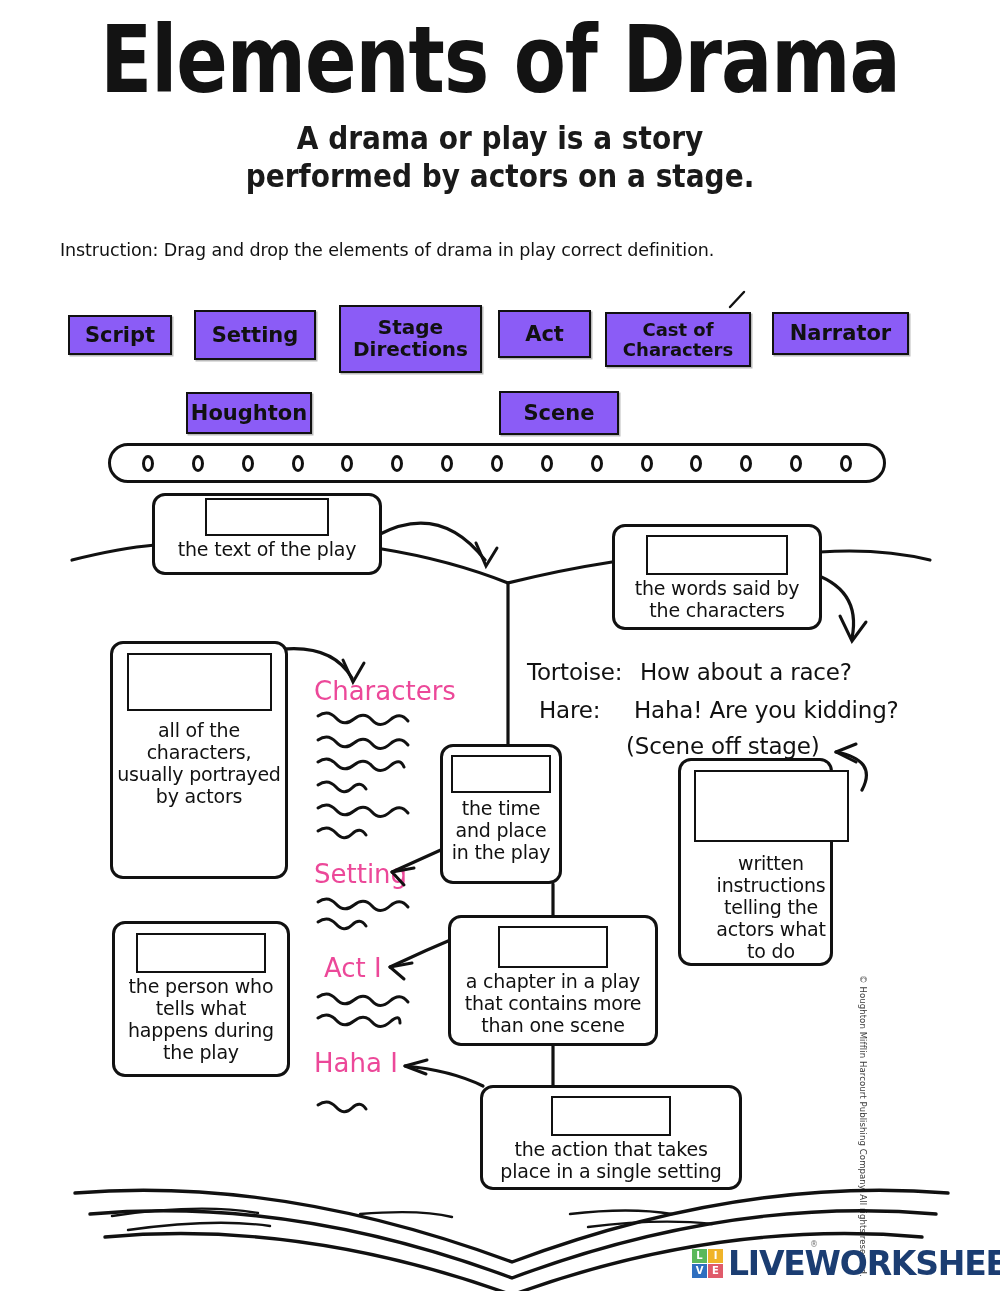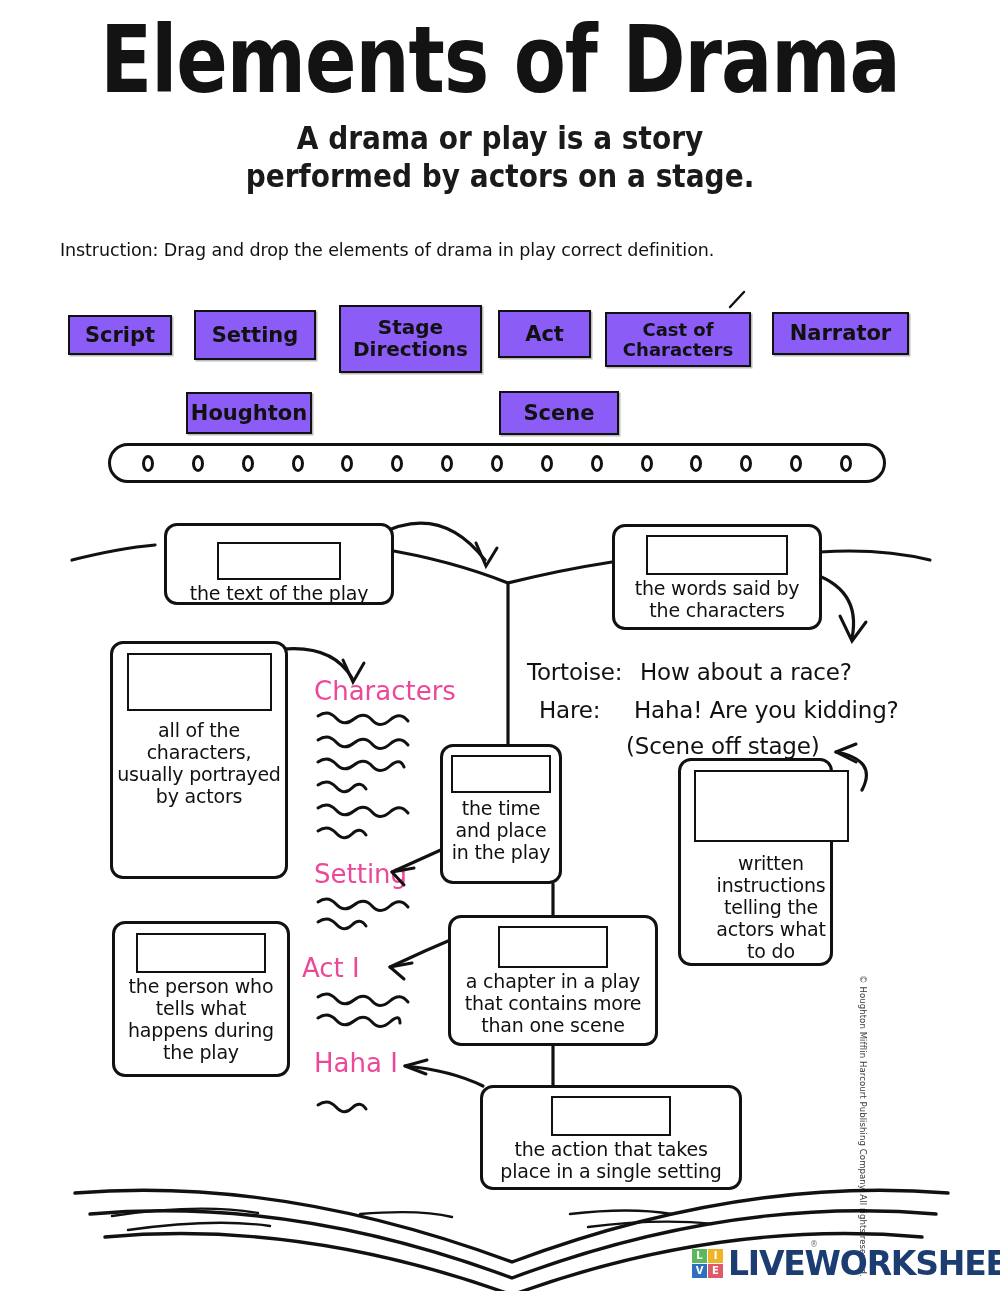--- a/index.html
+++ b/index.html
@@ -323,21 +323,21 @@
     </g>
     <g fill="none" stroke="#111" stroke-width="2.4" stroke-linecap="round">
       <path d="M112 1216 Q200 1203 258 1213"></path>
       <path d="M128 1230 Q215 1218 270 1226"></path>
       <path d="M360 1214 Q420 1209 452 1217"></path>
       <path d="M570 1214 Q630 1207 672 1214"></path>
       <path d="M588 1227 Q660 1218 712 1224"></path>
     </g>
   </svg>
 
-  <div class="card" style="left:152px; top:523px; width:230px; height:82px; padding-top:16px;margin-left:12px;">
+  <div class="card" style="left:152px; top:493px; width:230px; height:82px; padding-top:2px;">
     <div class="dropzone" style="width:124px; height:38px;"></div>
     <div class="deftext">the text of the play</div>
   </div>
 
   <div class="card" style="left:612px; top:524px; width:210px; height:106px; padding-top:8px;">
     <div class="dropzone" style="width:142px; height:40px;"></div>
     <div class="deftext">the words said by the characters</div>
   </div>
 
   <div class="card" style="left:110px; top:641px; width:178px; height:238px; padding-top:9px;">
@@ -367,21 +367,21 @@
 
   <div class="card" style="left:480px; top:1085px; width:262px; height:105px; padding-top:8px;">
     <div class="dropzone" style="width:120px; height:40px;"></div>
     <div class="deftext">the action that takes place in a single setting</div>
   </div>
 
   <div class="hand" style="left:314px; top:676px; font-size:26px;">Characters</div>
 
   <div class="hand" style="left:314px; top:859px; font-size:26px;">Setting</div>
 
-  <div class="hand" style="left:302px; top:953px; font-size:26px;text-align:center;">Act I</div>
+  <div class="hand" style="left:324px; top:953px; font-size:26px;text-align:center;">Act I</div>
 
   <div class="hand" style="left:314px; top:1048px; font-size:26px;">Haha I</div>
 
   <div class="script-line" style="left:527px; top:659px;">Tortoise:</div>
   <div class="script-line" style="left:640px; top:659px;">How about a race?</div>
 
   <div class="script-line" style="left:527px; top:697px;margin-left:12px;">Hare:</div>
   <div class="script-line" style="left:634px; top:697px;">Haha! Are you kidding?</div>
 
   <div class="script-line" style="left:626px; top:733px;">(Scene off stage)</div>

